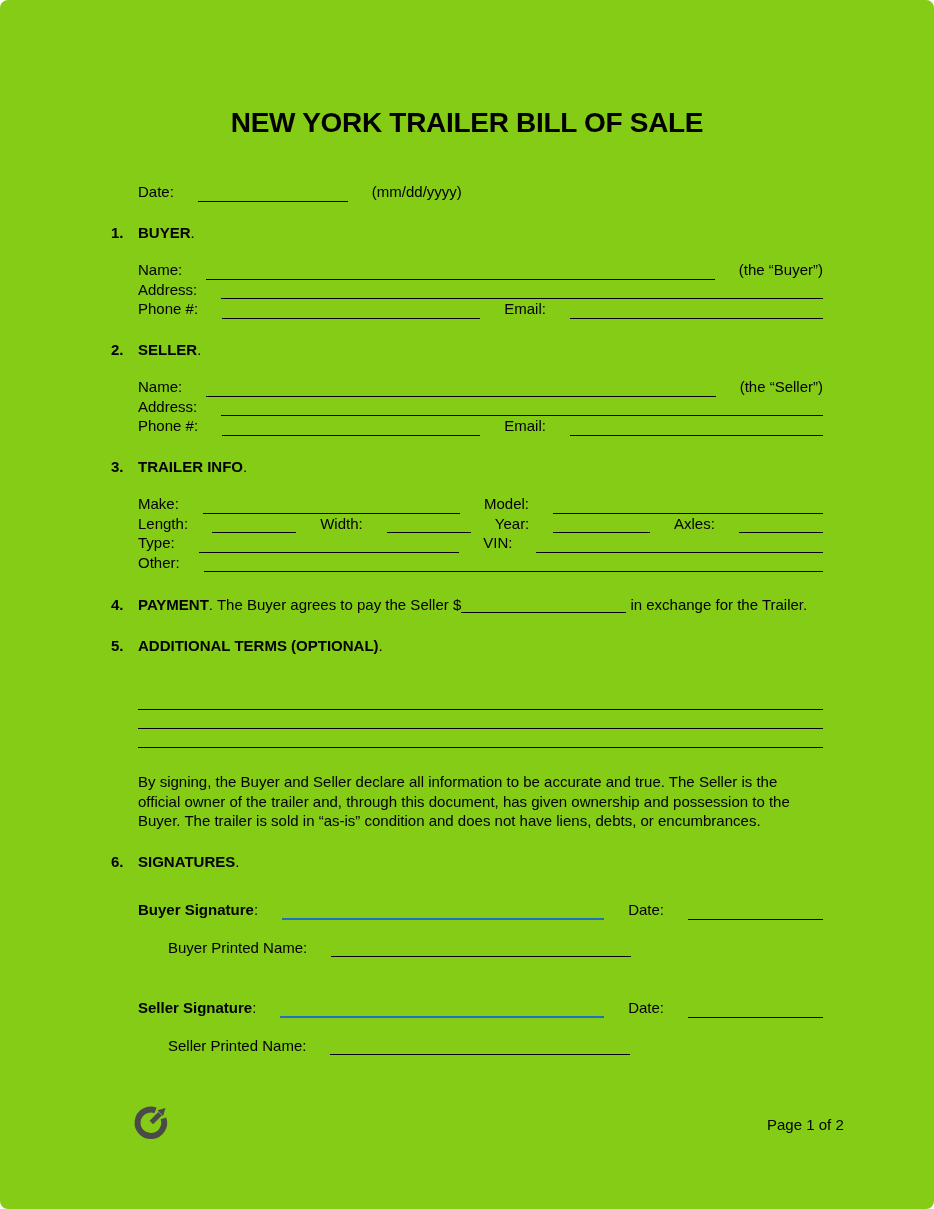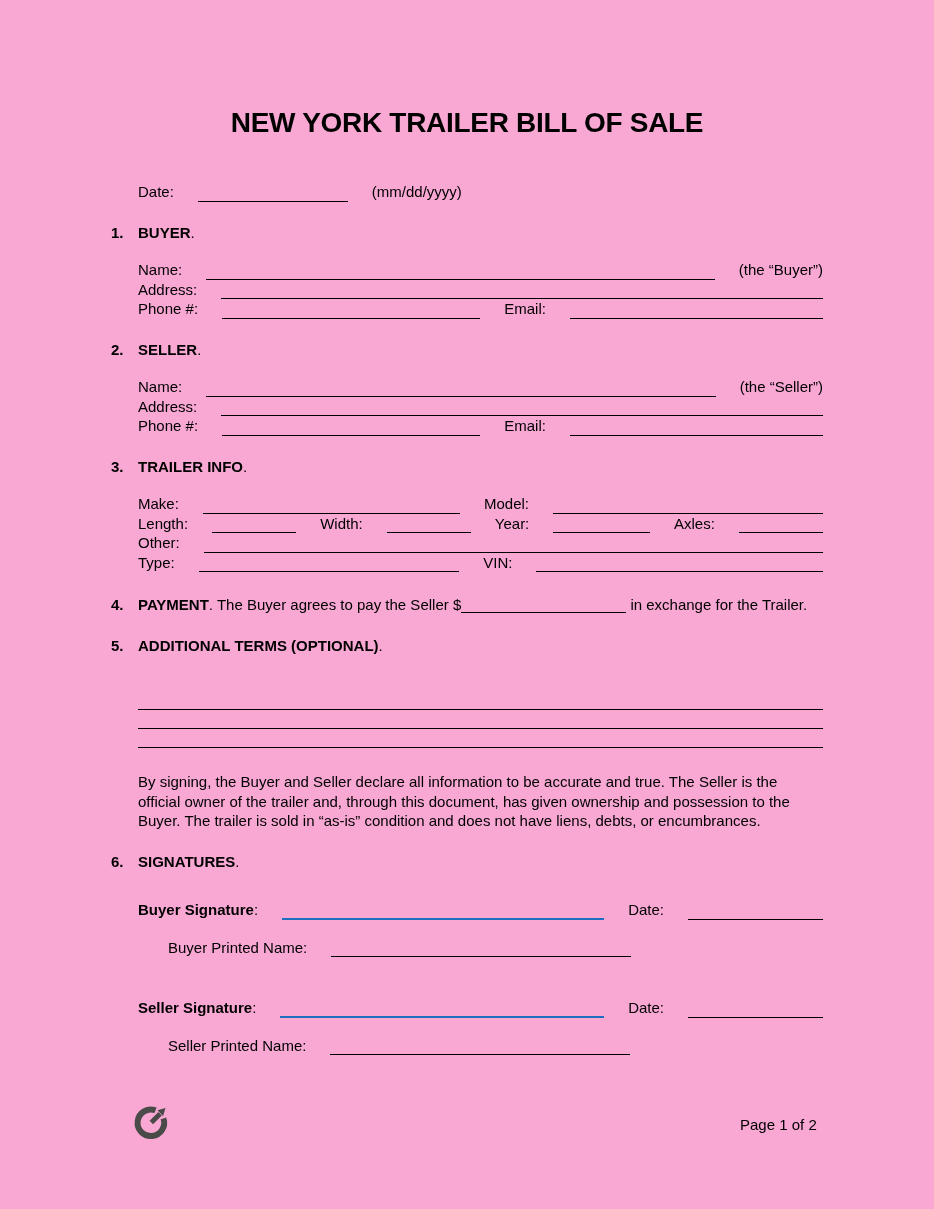--- a/index.html
+++ b/index.html
@@ -2,27 +2,28 @@
 <html><head>
 <meta charset="utf-8">
 <style>
   * { box-sizing: border-box; }
   html, body { margin: 0; padding: 0; background: #ffffff; }
   .page {
     position: relative;
     width: 934px;
     height: 1209px;
     margin: 0 auto;
-    background: #f9a8d4;
+    background: #84cc16;
     color: #000;
     font-family: "Liberation Sans", sans-serif;
     font-size: 15px;
     line-height: 19.5px;
     padding: 106px 111px 0 138px;
     overflow: hidden;
+    border-radius: 8px;
   }
   .title {
     margin: 0 -111px 0 -138px;
     text-align: center;
     font-size: 28px;
     line-height: 33px;
     font-weight: bold;
     letter-spacing: -0.3px;
   }
   .date-row { margin-top: 43px; }
@@ -80,21 +81,21 @@
   .sig-row .colon { font-weight: normal; }
   .sig-line {
     flex: 1 1 auto;
     height: 3px;
     border-bottom: 2px solid #1e6fc0;
   }
   .printed-row { margin: 18px 0 0 30px; width: 490px; }
   .sig-row.seller { margin-top: 41px; text-align: center; }
 
   .logo { position: absolute; left: 130px; top: 1100px; width: 42px; height: 42px; }
-  .page-num { position: absolute; left: 740px; top: 1115px; font-size: 15px; }
+  .page-num { position: absolute; left: 767px; top: 1115px; font-size: 15px; }
 </style>
 </head>
 <body>
 
 <div class="page">
 
   <h1 class="title">NEW YORK TRAILER BILL OF SALE</h1>
 
   <div class="frow date-row">
     <span class="lbl">Date:</span>
@@ -158,28 +159,28 @@
       <span class="lbl">Length:</span>
       <span class="line"></span>
       <span class="lbl">Width:</span>
       <span class="line"></span>
       <span class="lbl">Year:</span>
       <span class="line" style="flex-grow:1.15"></span>
       <span class="lbl">Axles:</span>
       <span class="line"></span>
     </div>
     <div class="frow">
-      <span class="lbl">Other:</span>
-      <span class="line"></span>
-    </div>
-    <div class="frow">
       <span class="lbl">Type:</span>
       <span class="line"></span>
       <span class="lbl">VIN:</span>
       <span class="line" style="flex-grow:1.1"></span>
+    </div>
+    <div class="frow">
+      <span class="lbl">Other:</span>
+      <span class="line"></span>
     </div>
   </div>
 
   <p class="payment-p sec">
     <span class="num">4.</span><b>PAYMENT</b><span>. The Buyer agrees to pay the Seller $</span><span class="iline"></span><span> in exchange for the Trailer.</span>
   </p>
 
   <div class="sec">
     <div class="sec-head">
       <span class="num">5.</span><span>ADDITIONAL TERMS (OPTIONAL)</span><span class="period">.</span>

